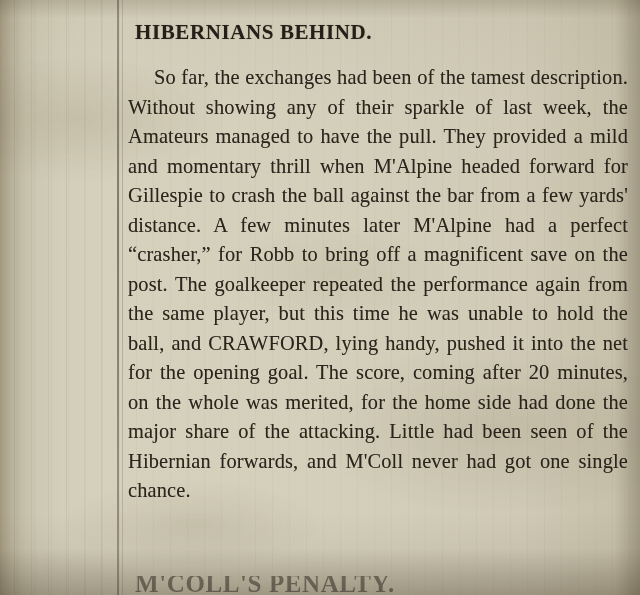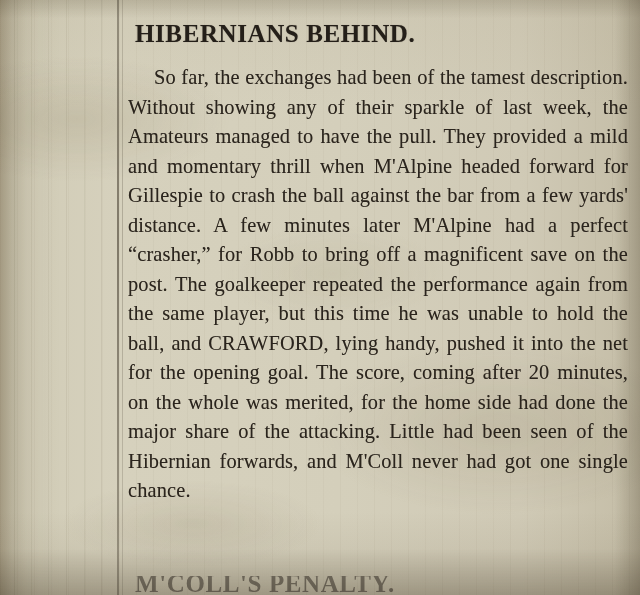--- a/index.html
+++ b/index.html
@@ -91,21 +91,21 @@
     width: 505px;
     height: 595px;
   }
 
   .headline {
     position: absolute;
     top: 20px;
     left: 7px;
     font-family: "Liberation Serif", serif;
     font-weight: bold;
-    font-size: 25px;
+    font-size: 21px;
     letter-spacing: 0.6px;
     color: #241f19;
     text-shadow: 0 0 1px rgba(60,50,38,0.35);
   }
 
   .body-text {
     position: absolute;
     top: 63px;
     left: 0px;
     width: 500px;

